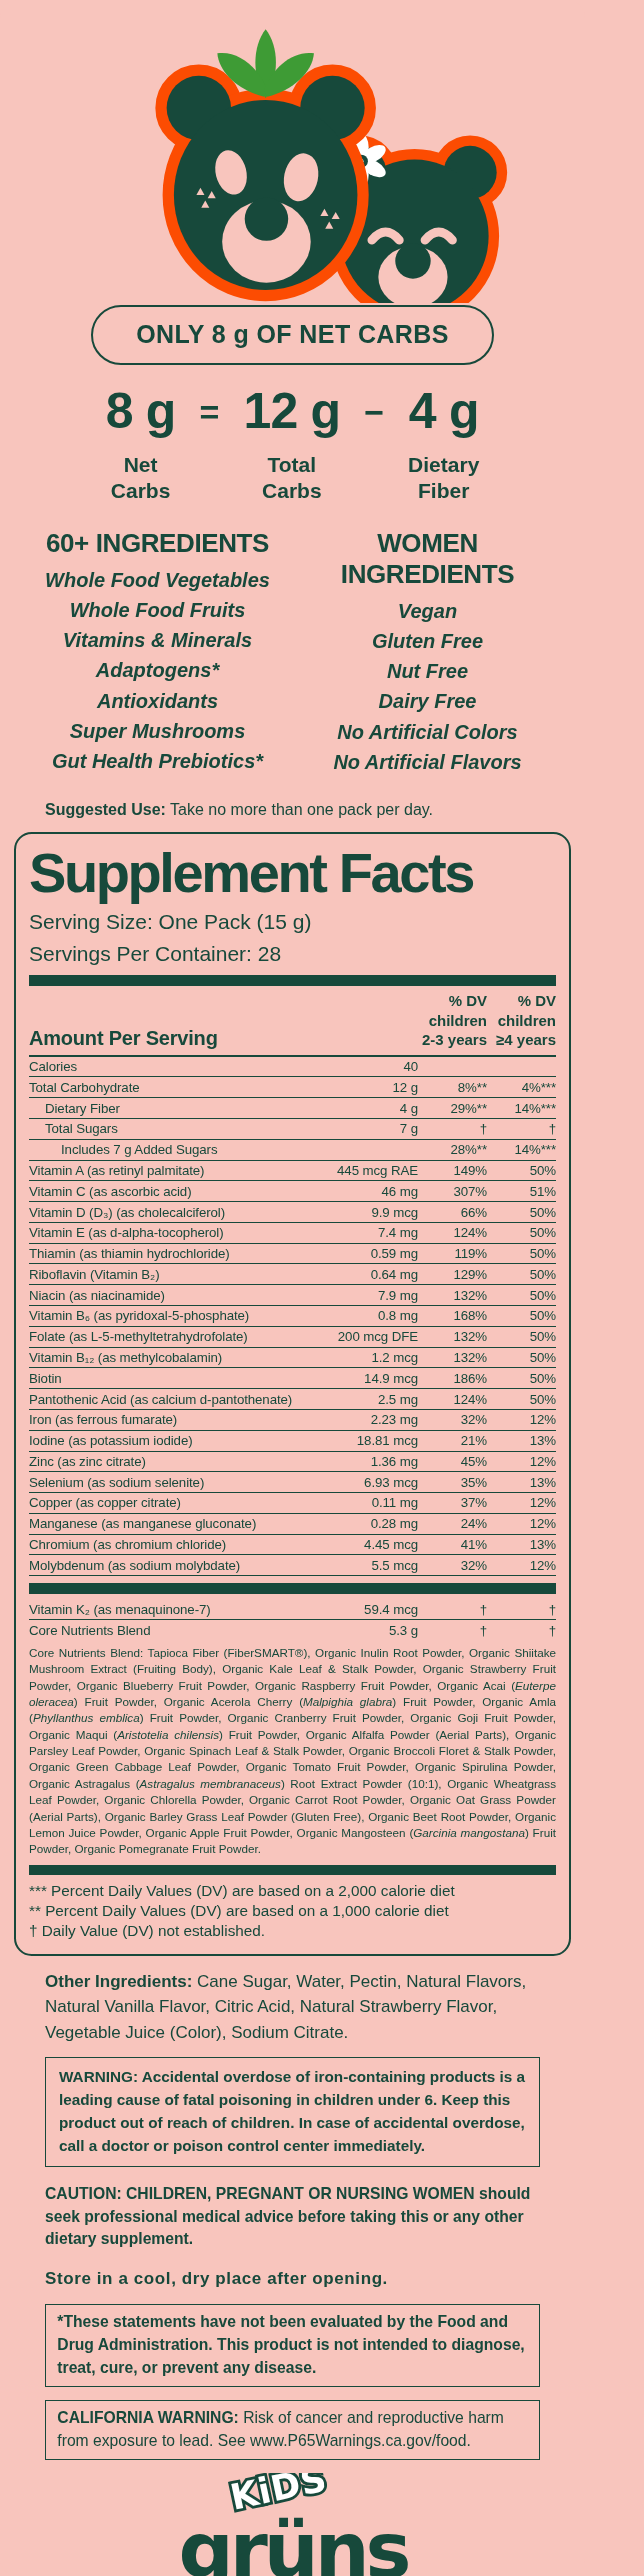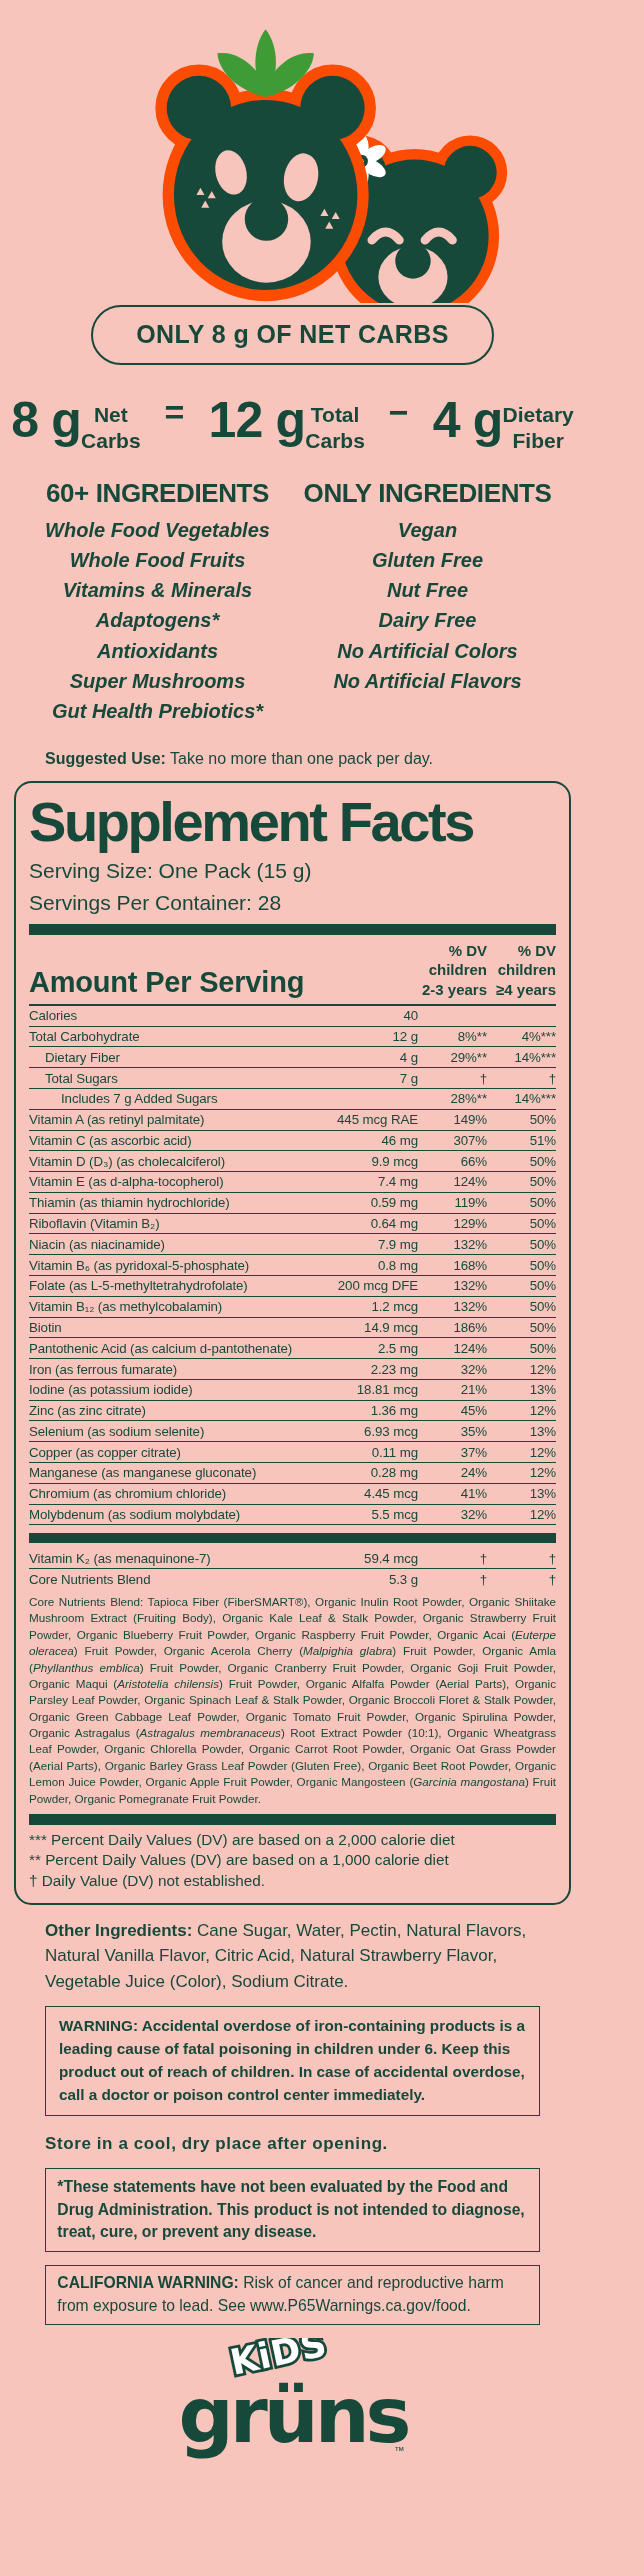--- a/index.html
+++ b/index.html
@@ -20,21 +20,21 @@
   
   .badge{
     width:403px;height:60px;margin:1.6px auto 0;
     border:2.8px solid var(--green);border-radius:35px;
     display:flex;align-items:center;justify-content:center;
     font-size:25px;font-weight:bold;letter-spacing:0.4px;
   }
 
   
   .equation{margin-top:21px;display:flex;justify-content:center;align-items:flex-start;gap:24px;}
-  .eq-item{display:flex;flex-direction:row;align-items:center;}
+  .eq-item{display:flex;flex-direction:column;align-items:center;}
   .eq-value{font-size:50px;font-weight:bold;letter-spacing:-0.8px;line-height:1;}
   .eq-op{font-size:34px;font-weight:bold;padding-top:9.7px;line-height:1;}
   .eq-label{margin-top:16px;font-size:21px;font-weight:bold;text-align:center;white-space:pre-line;line-height:1.25;}
 
   
   .ingredient-cols{display:flex;margin:24px 22.5px 0;}
   .ing-col{flex:1;text-align:center;}
   .col-title{font-size:26px;font-weight:bold;letter-spacing:-0.4px;}
   .ing-list{list-style:none;margin-top:9.7px;}
   .ing-list li{font-size:20px;font-weight:bold;font-style:italic;margin:7.2px 0;line-height:1.15;}
@@ -45,21 +45,21 @@
 
   
   .sf-panel{
     width:557px;margin:11.3px auto 0;border:2px solid var(--green);
     border-radius:17.7px;padding:8px 13px 12px;
   }
   .sf-title{font-size:56px;font-weight:bold;letter-spacing:-2.4px;line-height:1.12;}
   .sf-serving{font-size:21px;line-height:1.35;margin-top:3.2px;}
   .bar{height:10.5px;background:var(--green);margin:7.2px 0 5.6px;}
   .sf-header{display:grid;grid-template-columns:1fr 113px 69px 69px;align-items:end;padding-bottom:4.8px;border-bottom:2.4px solid var(--green);}
-  .amount-header{font-size:29px;font-weight:bold;letter-spacing:-0.2px;}
+  .amount-header{font-size:20px;font-weight:bold;letter-spacing:-0.2px;}
   .dv-header{font-size:15px;font-weight:bold;text-align:right;white-space:pre-line;line-height:1.3;}
   .sf-row{
     display:grid;grid-template-columns:1fr 113px 69px 69px;align-items:center;
     font-size:13.3px;letter-spacing:-0.1px;padding:2.4px 0;border-bottom:1.2px solid var(--green);
   }
   .cell-amount,.cell-dv{text-align:right;}
   .indent-1{padding-left:16px;}
   .indent-2{padding-left:32px;}
   .sf-blend{font-size:11.7px;line-height:1.4;text-align:justify;margin-top:4.8px;}
   .sf-blend b{font-weight:normal;}
@@ -182,21 +182,21 @@
           <li>Whole Food Vegetables</li>
           <li>Whole Food Fruits</li>
           <li>Vitamins &amp; Minerals</li>
           <li>Adaptogens*</li>
           <li>Antioxidants</li>
           <li>Super Mushrooms</li>
           <li>Gut Health Prebiotics*</li>
         </ul>
     </div>
     <div class="ing-col">
-      <div class="col-title">ONLY INGREDIENTS</div>
+      <div class="col-title">WOMEN INGREDIENTS</div>
       <ul class="ing-list">
           <li>Vegan</li>
           <li>Gluten Free</li>
           <li>Nut Free</li>
           <li>Dairy Free</li>
           <li>No Artificial Colors</li>
           <li>No Artificial Flavors</li>
         </ul>
     </div>
   </div>
@@ -399,20 +399,21 @@
   </div>
 
   <p class="other-ingredients">
     <b>Other Ingredients:</b><span> Cane Sugar, Water, Pectin, Natural Flavors, Natural Vanilla Flavor, Citric Acid, Natural Strawberry Flavor, Vegetable Juice (Color), Sodium Citrate.</span>
   </p>
 
   <div class="warning-box">
     <span>WARNING: Accidental overdose of iron-containing products is a leading cause of fatal poisoning in children under 6. Keep this product out of reach of children. In case of accidental overdose, call a doctor or poison control center immediately.</span>
   </div>
 
+  <p class="caution">CAUTION: CHILDREN, PREGNANT OR NURSING WOMEN should seek professional medical advice before taking this or any other dietary supplement.</p>
 
   <p class="storage">Store in a cool, dry place after opening.</p>
 
   <div class="fda-box">
     <span>*These statements have not been evaluated by the Food and Drug Administration. This product is not intended to diagnose, treat, cure, or prevent any disease.</span>
   </div>
 
   <div class="ca-box">
     <b>CALIFORNIA WARNING:</b><span> Risk of cancer and reproductive harm from exposure to lead. See www.P65Warnings.ca.gov/food.</span>
   </div>

